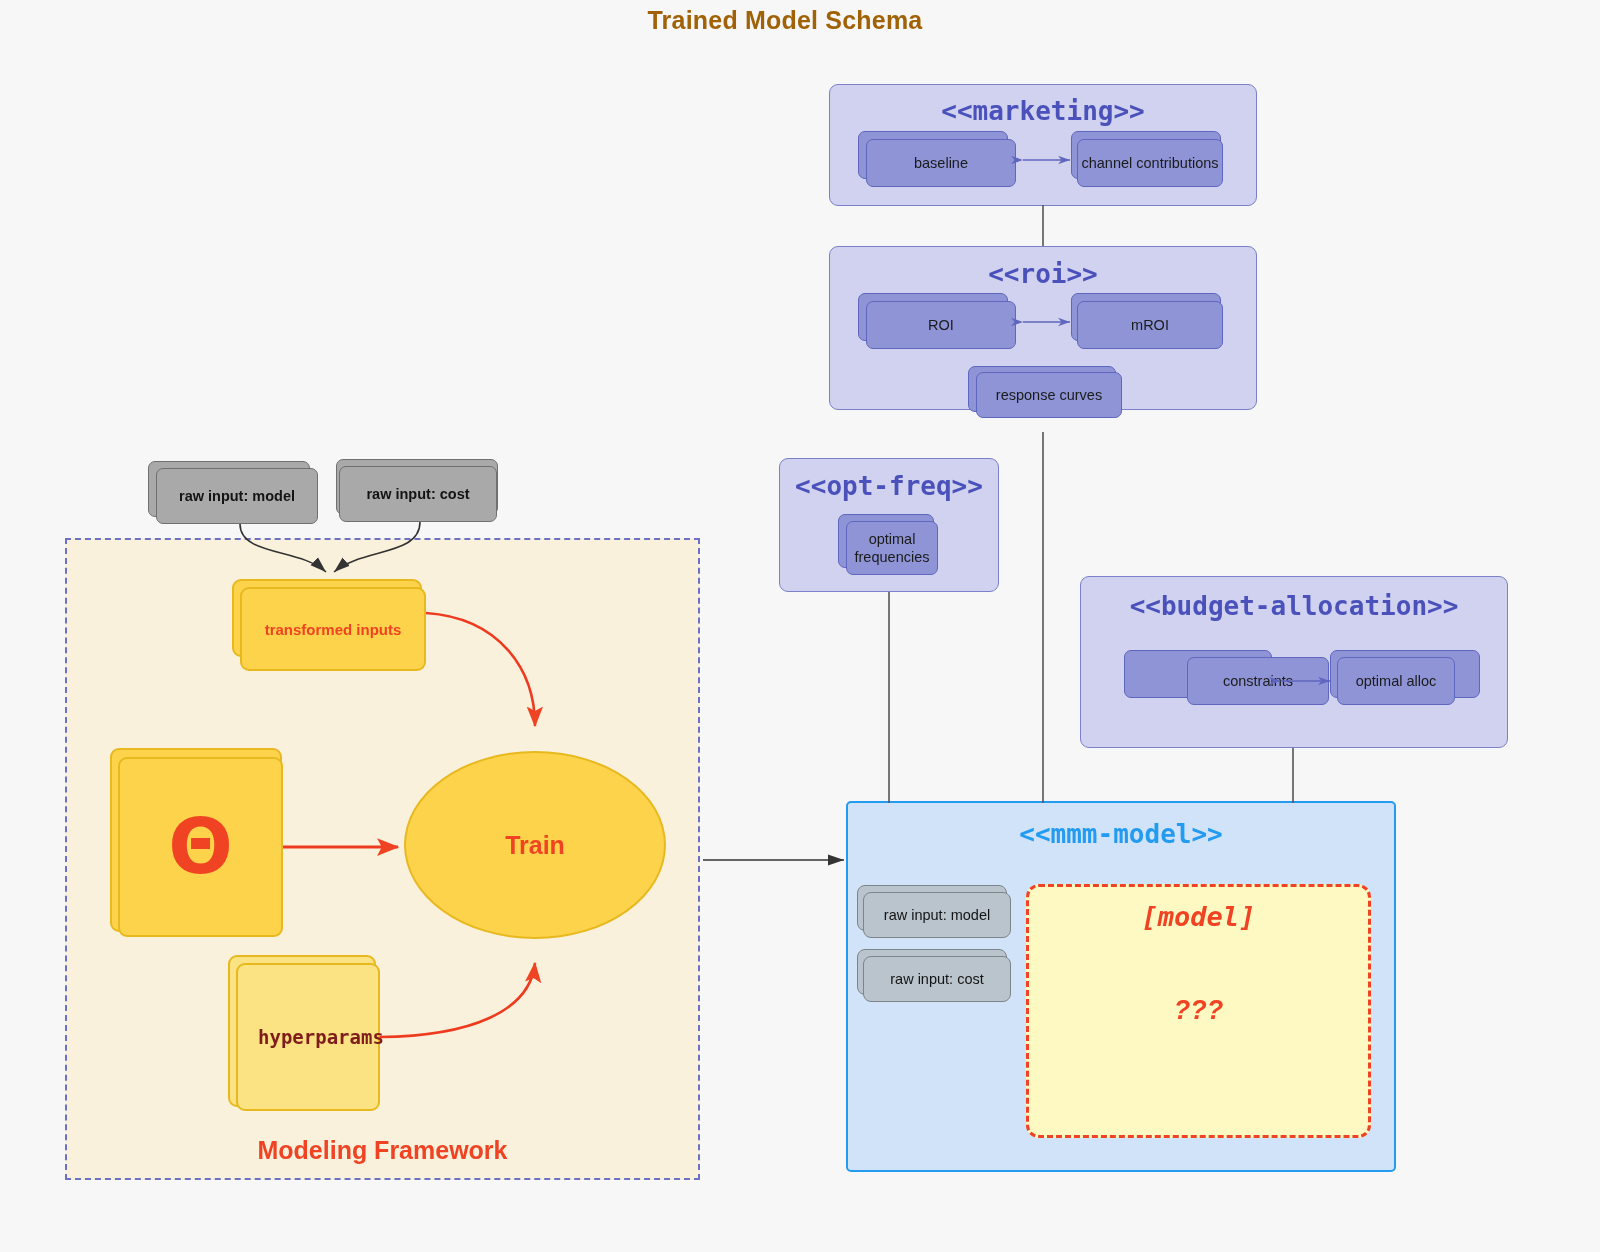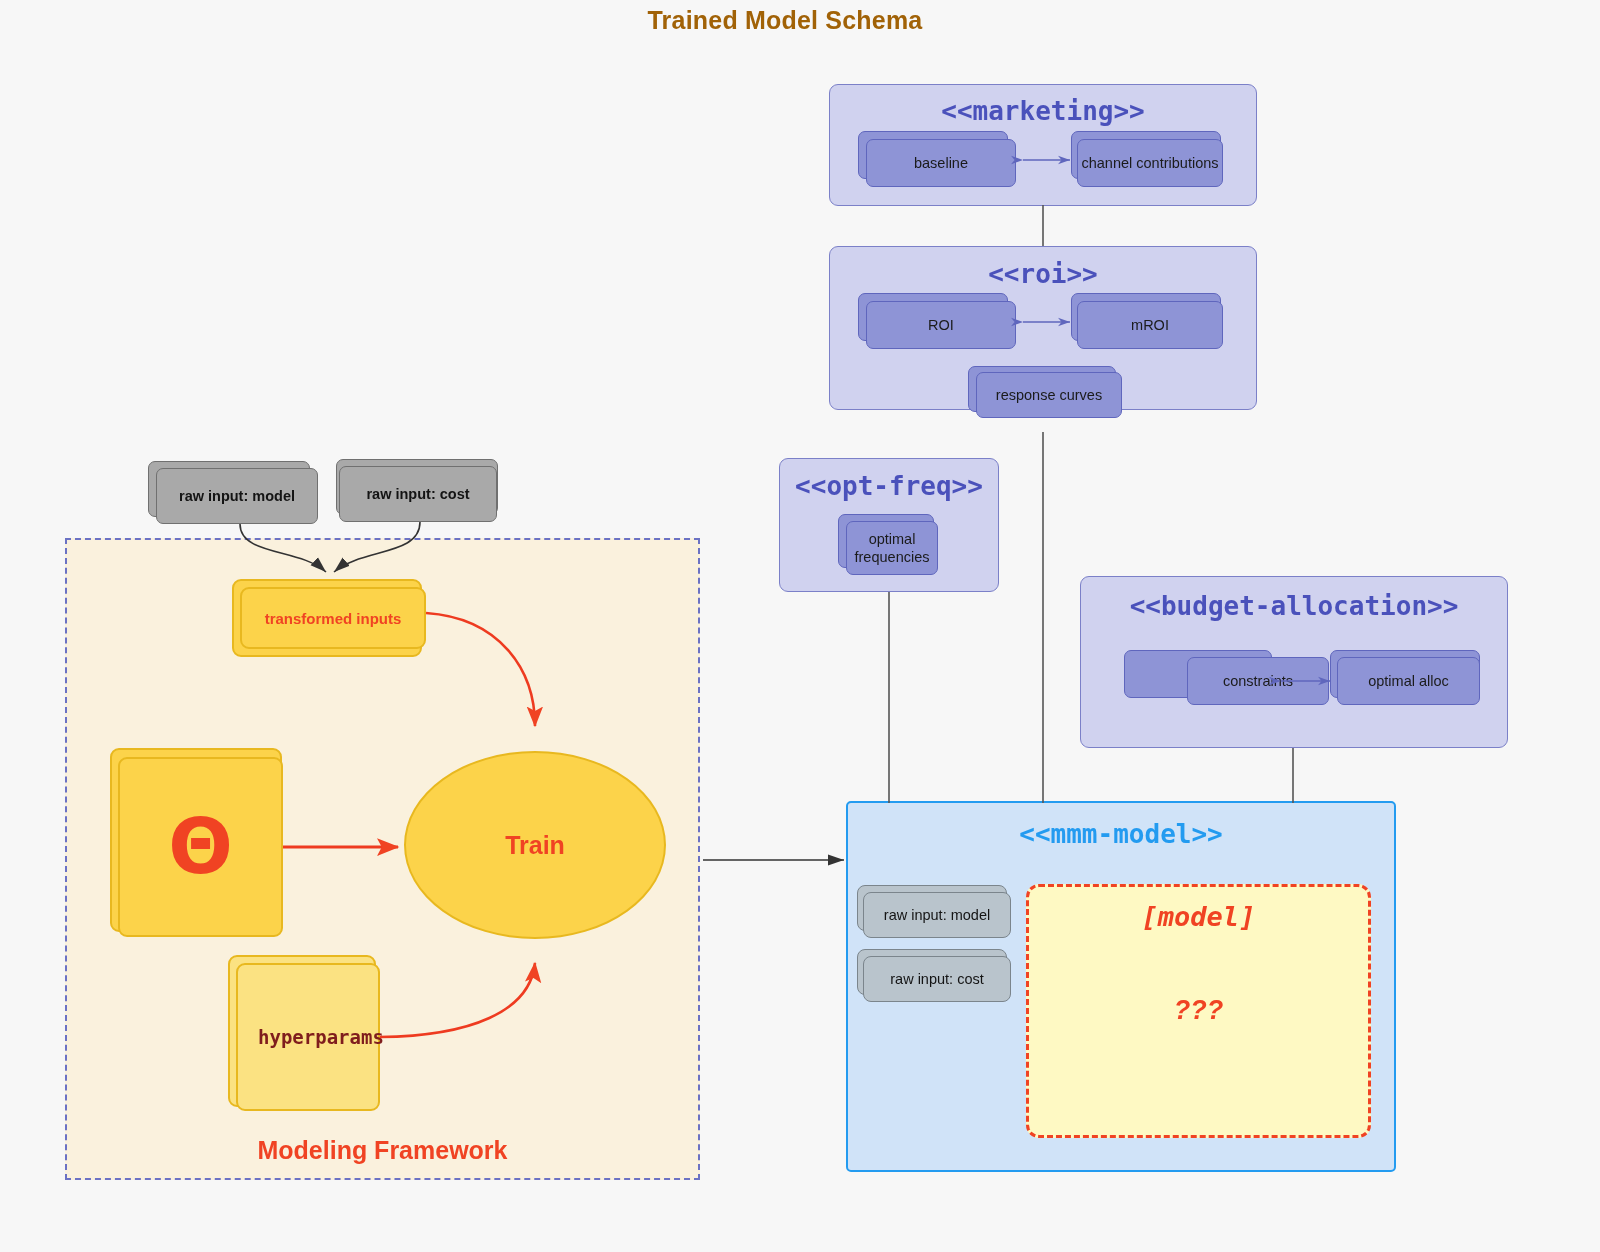--- a/index.html
+++ b/index.html
@@ -306,38 +306,38 @@
   </div>
 
   <div class="abs pkg" id="pkg-budget" style="left:1080px;top:576px;width:428px;height:172px;">
     <div class="pkg-title" style="top:14px;">&lt;&lt;budget-allocation&gt;&gt;</div>
   </div>
   <div class="abs pnode-shadow" style="left:1124px;top:650px;width:148px;height:48px;"></div>
   <div class="abs pnode" style="left:1187px;top:657px;width:142px;height:48px;">
     <span class="pnode-lbl">constraints</span>
   </div>
   <div class="abs pnode-shadow" style="left:1330px;top:650px;width:150px;height:48px;"></div>
-  <div class="abs pnode" style="left:1337px;top:657px;width:143px;height:48px;">
+  <div class="abs pnode" style="left:1337px;top:657px;width:118px;height:48px;">
     <span class="pnode-lbl">optimal alloc</span>
   </div>
 
   <div class="abs gnode-shadow" style="left:148px;top:461px;width:162px;height:56px;"></div>
   <div class="abs gnode" style="left:156px;top:468px;width:162px;height:56px;">
     <span>raw input: model</span>
   </div>
   <div class="abs gnode-shadow" style="left:336px;top:459px;width:162px;height:56px;"></div>
   <div class="abs gnode" style="left:339px;top:466px;width:158px;height:56px;">
     <span>raw input: cost</span>
   </div>
 
   <div class="abs" id="framework" style="left:65px;top:538px;width:635px;height:642px;"></div>
   <div id="framework-label" style="left:65px;top:1136px;width:635px;">Modeling Framework</div>
 
   <div class="abs ynode-shadow" style="left:232px;top:579px;width:190px;height:78px;"></div>
-  <div class="abs ynode" style="left:240px;top:587px;width:186px;height:62px;">
+  <div class="abs ynode" style="left:240px;top:587px;width:186px;height:84px;">
     <span class="ylabel">transformed inputs</span>
   </div>
 
   <div class="abs ynode-shadow" style="left:110px;top:748px;width:172px;height:184px;"></div>
   <div class="abs ynode" style="left:118px;top:757px;width:165px;height:180px;">
     <span id="theta-glyph">Θ</span>
   </div>
 
   <div class="abs ynode-light-shadow" style="left:228px;top:955px;width:148px;height:152px;"></div>
   <div class="abs ynode-light" style="left:236px;top:963px;width:144px;height:148px;">

